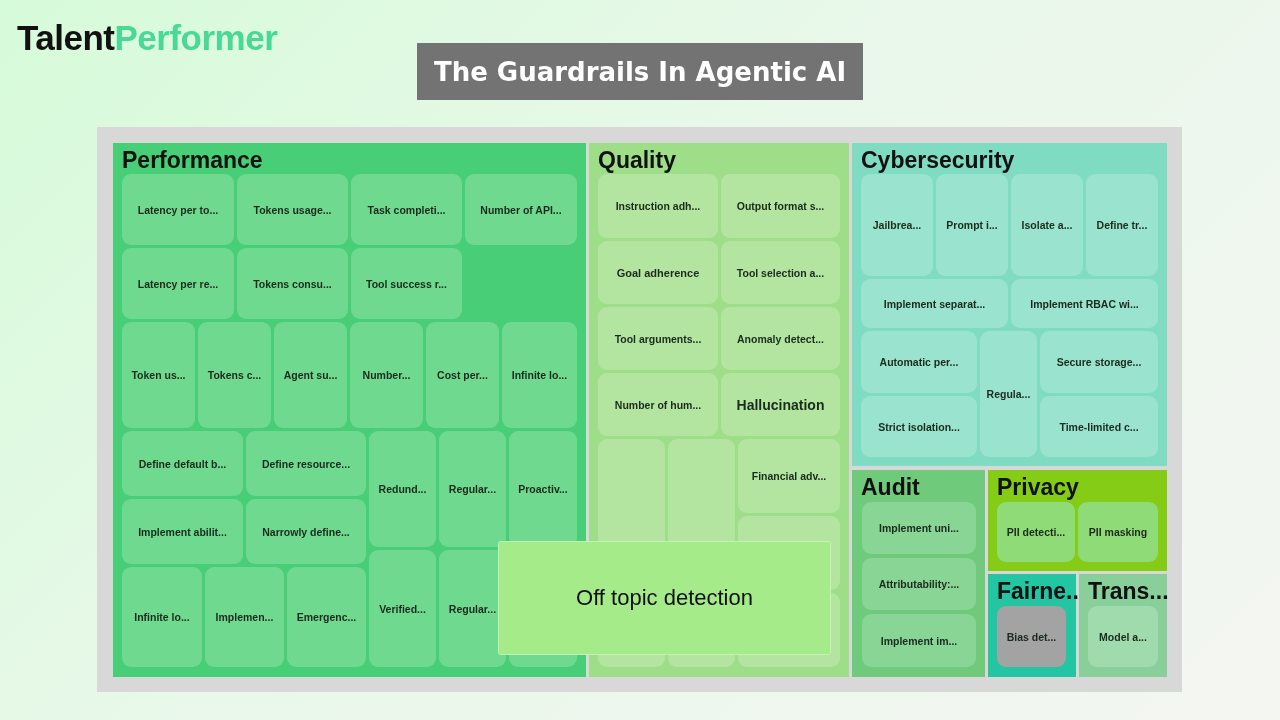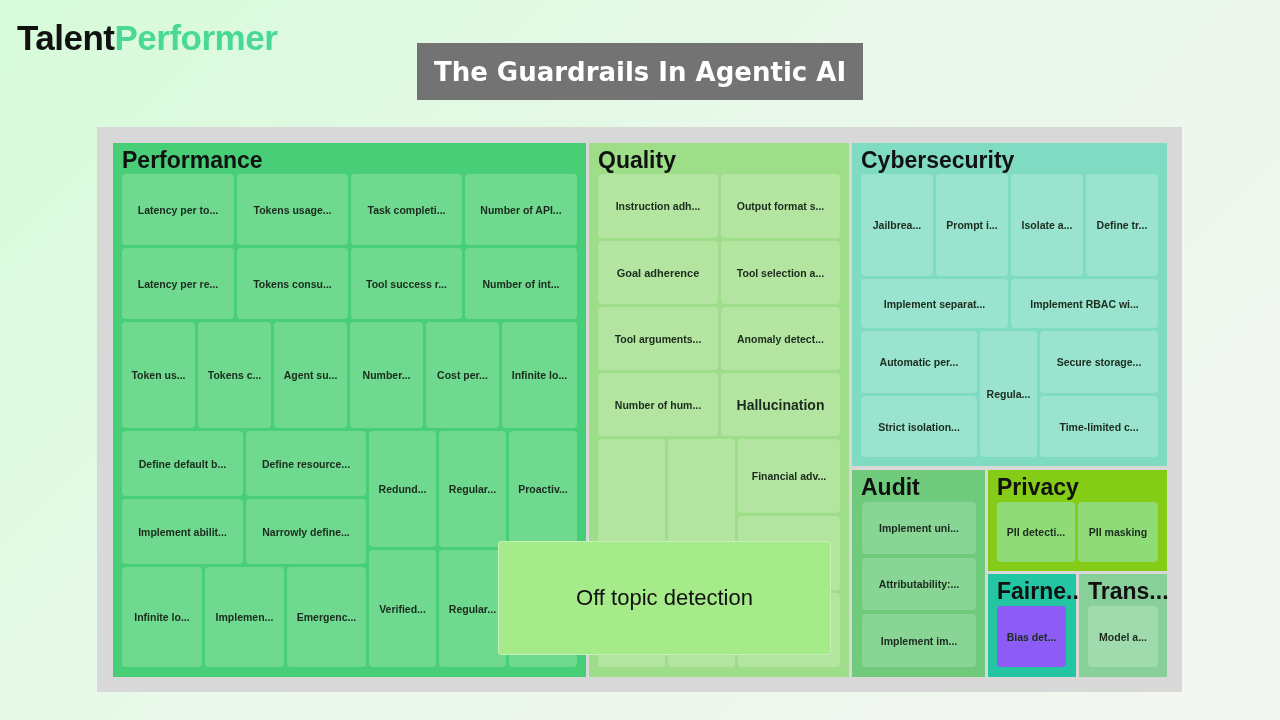--- a/index.html
+++ b/index.html
@@ -9,35 +9,35 @@
   .logo{position:absolute;left:17px;top:18px;font-size:35px;font-weight:bold;letter-spacing:-0.5px;}
   .logo .a{color:#111;}
   .logo .b{color:#49d895;}
   .title{position:absolute;left:417px;top:43px;width:446px;height:57px;background:#737373;
     color:#fff;font-family:"DejaVu Sans",sans-serif;font-weight:bold;font-size:26px;
     display:flex;align-items:center;justify-content:center;}
   .frame{position:absolute;left:97px;top:127px;width:1085px;height:565px;background:#d7d8d7;}
   .grp{position:absolute;box-sizing:border-box;}
   .gl{position:absolute;left:9px;top:4px;font-weight:bold;font-size:23px;color:#111;white-space:nowrap;}
   .cell{position:absolute;box-sizing:border-box;display:flex;align-items:center;justify-content:center;
-    font-weight:bold;font-size:10.5px;color:#1b2b1d;text-align:center;white-space:nowrap;overflow:hidden;border-radius:4px;}
+    font-weight:bold;font-size:10.5px;color:#1b2b1d;text-align:center;white-space:nowrap;overflow:hidden;border-radius:9px;}
   .cell.big{font-size:11px;}
   .cell.xl{font-size:14px;}
   .perf{background:#48ce76;}
   .perf .cell{background:#6fd98f;}
   .qual{background:#9ede88;}
   .qual .cell{background:#b3e5a1;}
   .cyber{background:#7fdbc2;}
   .cyber .cell{background:#9ae3ce;}
   .audit{background:#6fca7b;}
   .audit .cell{background:#88d596;}
   .priv{background:#84cc16;}
   .priv .cell{background:#8fdb78;}
   .fair{background:#24c5a3;}
-  .fair .cell{background:#8b5cf6;}
+  .fair .cell{background:#a3a3a3;}
   .trans{background:#88cf9a;}
   .trans .cell{background:#a0dbae;}
   .tooltip{position:absolute;left:498px;top:541px;width:333px;height:114px;background:#a6eb89;
     border:1px solid #c6f0b5;border-radius:3px;box-sizing:border-box;display:flex;align-items:center;justify-content:center;
     font-size:22px;color:#111;}
 </style>
 </head>
 <body>
 
 <div class="logo"><span class="a">Talent</span><span class="b">Performer</span></div>
@@ -50,21 +50,20 @@
   <div class="gl">Performance</div>
 
   <div class="cell" style="left:9px;top:31px;width:112px;height:71px;">Latency per to...</div>
   <div class="cell" style="left:124px;top:31px;width:111px;height:71px;">Tokens usage...</div>
   <div class="cell" style="left:238px;top:31px;width:111px;height:71px;">Task completi...</div>
   <div class="cell" style="left:352px;top:31px;width:112px;height:71px;">Number of API...</div>
 
   <div class="cell" style="left:9px;top:105px;width:112px;height:71px;">Latency per re...</div>
   <div class="cell" style="left:124px;top:105px;width:111px;height:71px;">Tokens consu...</div>
   <div class="cell" style="left:238px;top:105px;width:111px;height:71px;">Tool success r...</div>
-  <div class="cell" style="left:352px;top:105px;width:112px;height:71px;">Number of int...</div>
 
   <div class="cell" style="left:9px;top:179px;width:73px;height:106px;">Token us...</div>
   <div class="cell" style="left:85px;top:179px;width:73px;height:106px;">Tokens c...</div>
   <div class="cell" style="left:161px;top:179px;width:73px;height:106px;">Agent su...</div>
   <div class="cell" style="left:237px;top:179px;width:73px;height:106px;">Number...</div>
   <div class="cell" style="left:313px;top:179px;width:73px;height:106px;">Cost per...</div>
   <div class="cell" style="left:389px;top:179px;width:75px;height:106px;">Infinite lo...</div>
 
   <div class="cell" style="left:9px;top:288px;width:121px;height:65px;">Define default b...</div>
   <div class="cell" style="left:133px;top:288px;width:120px;height:65px;">Define resource...</div>

